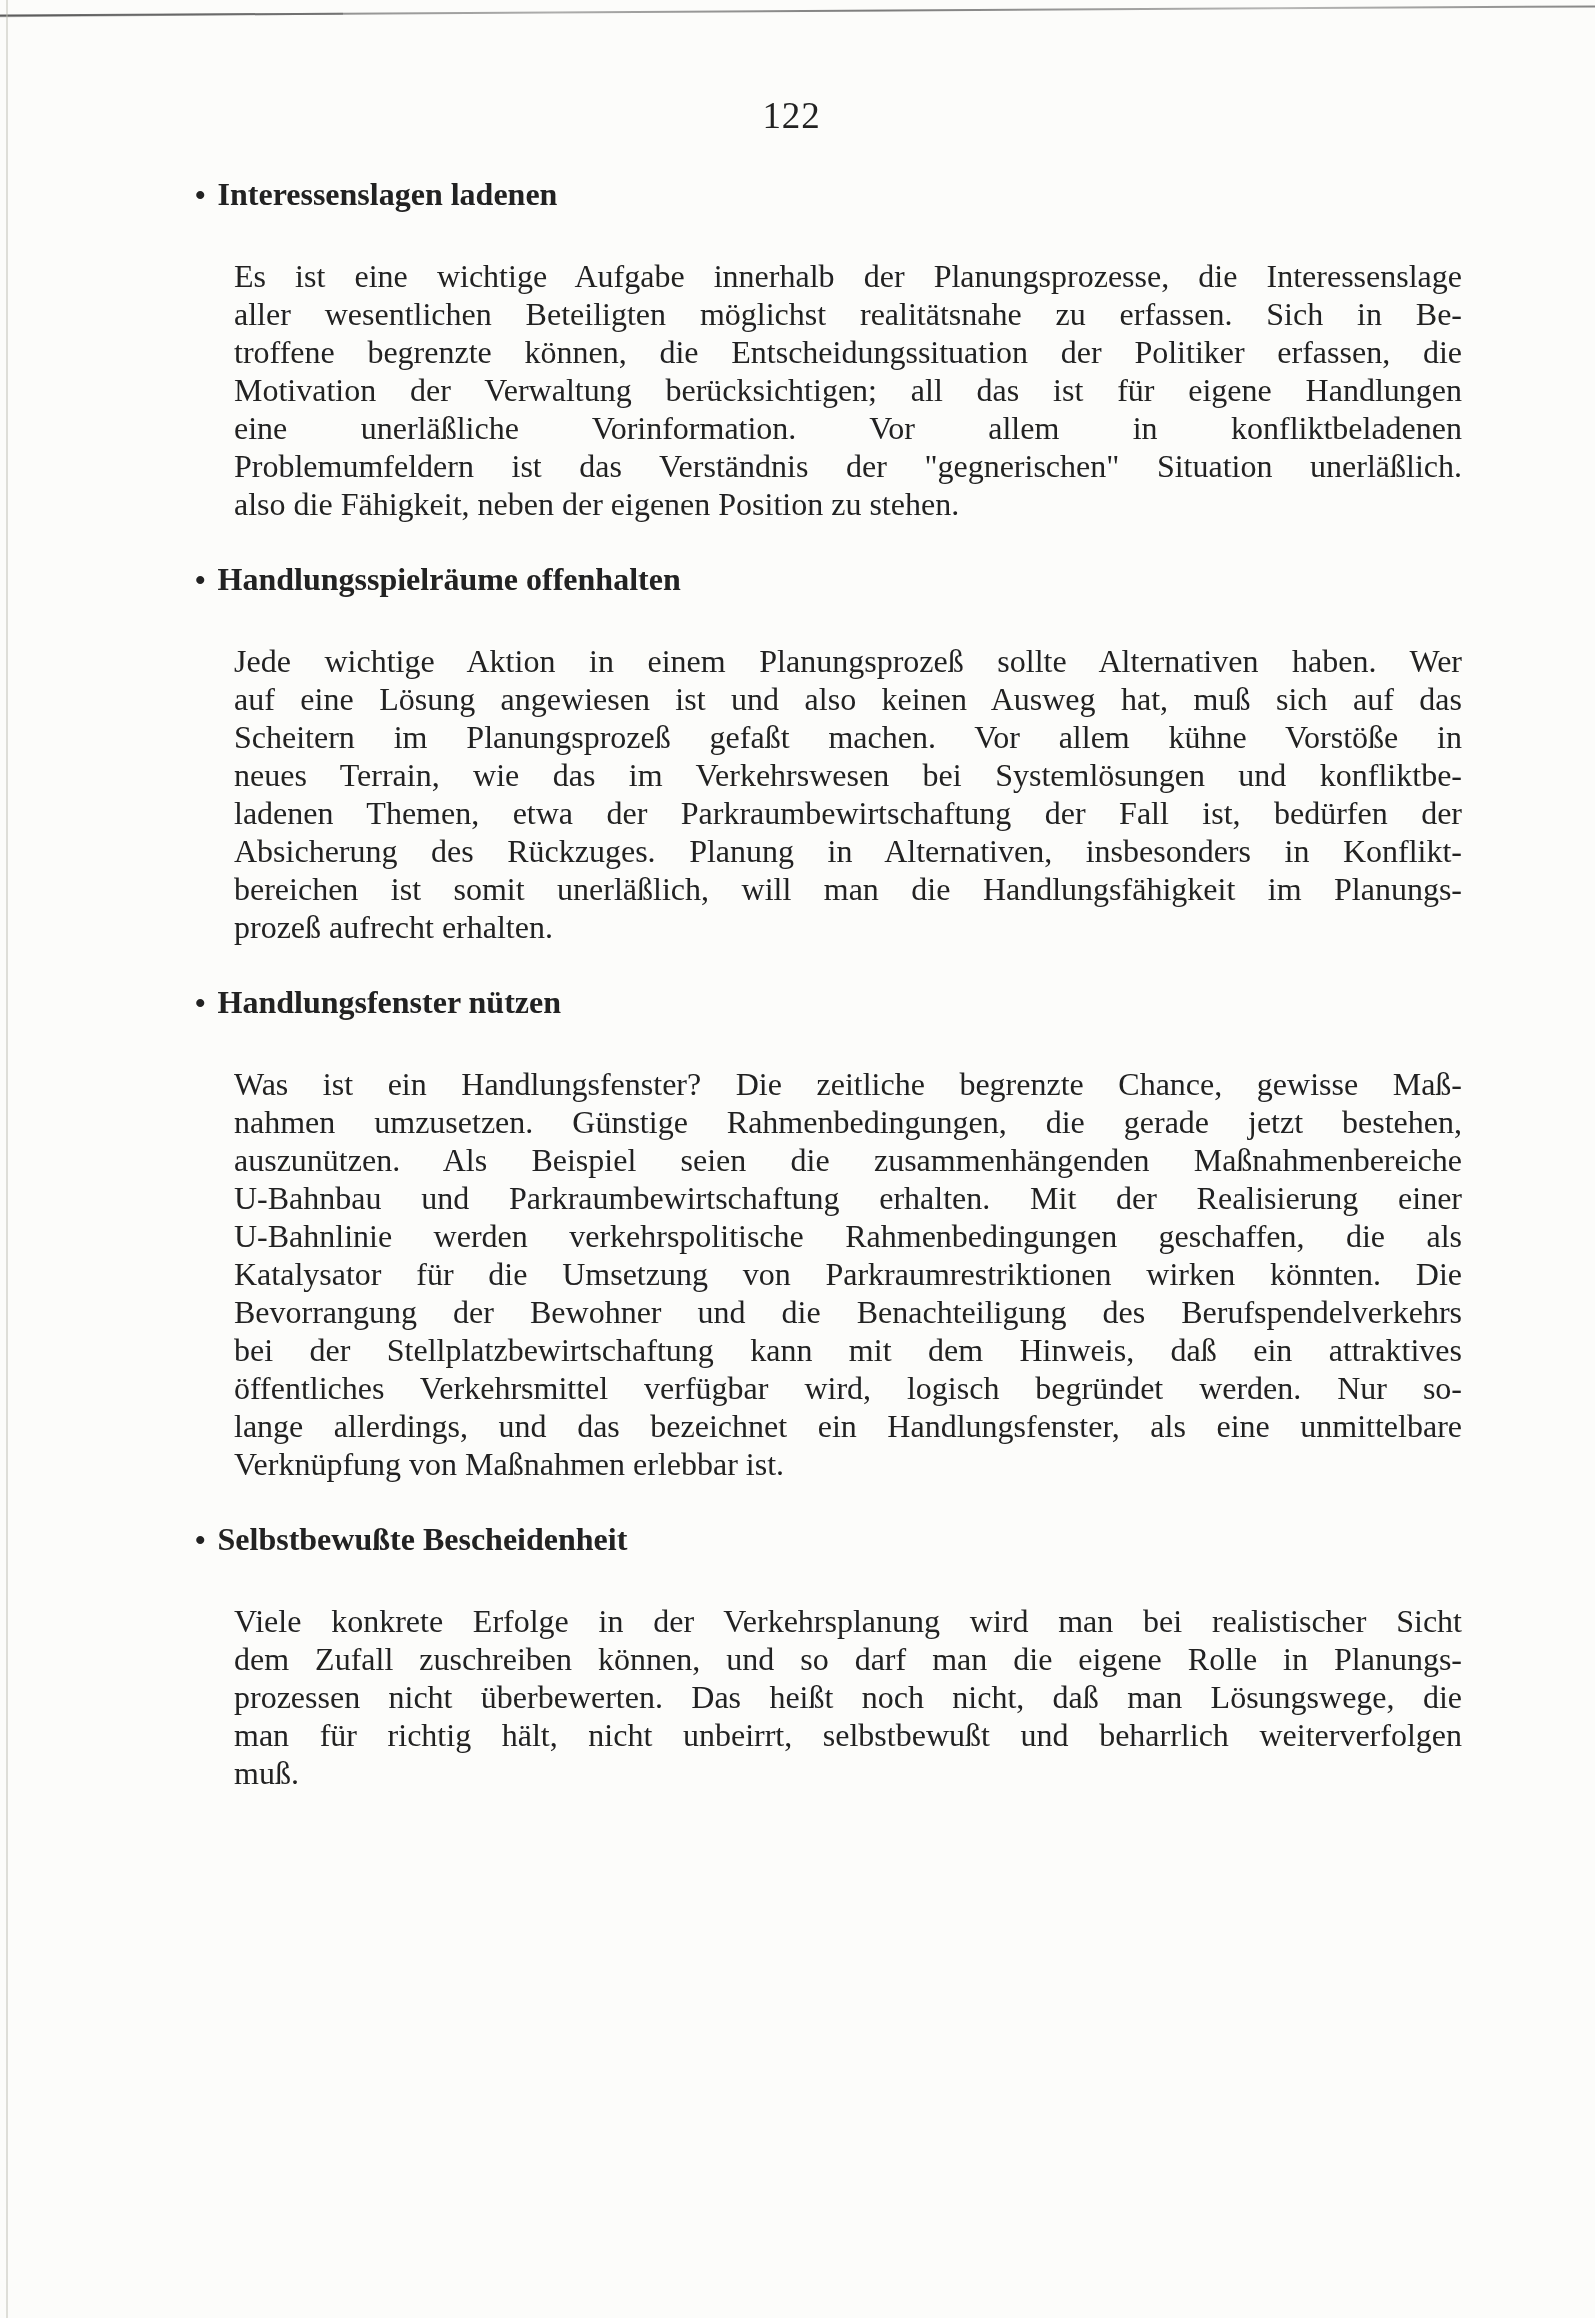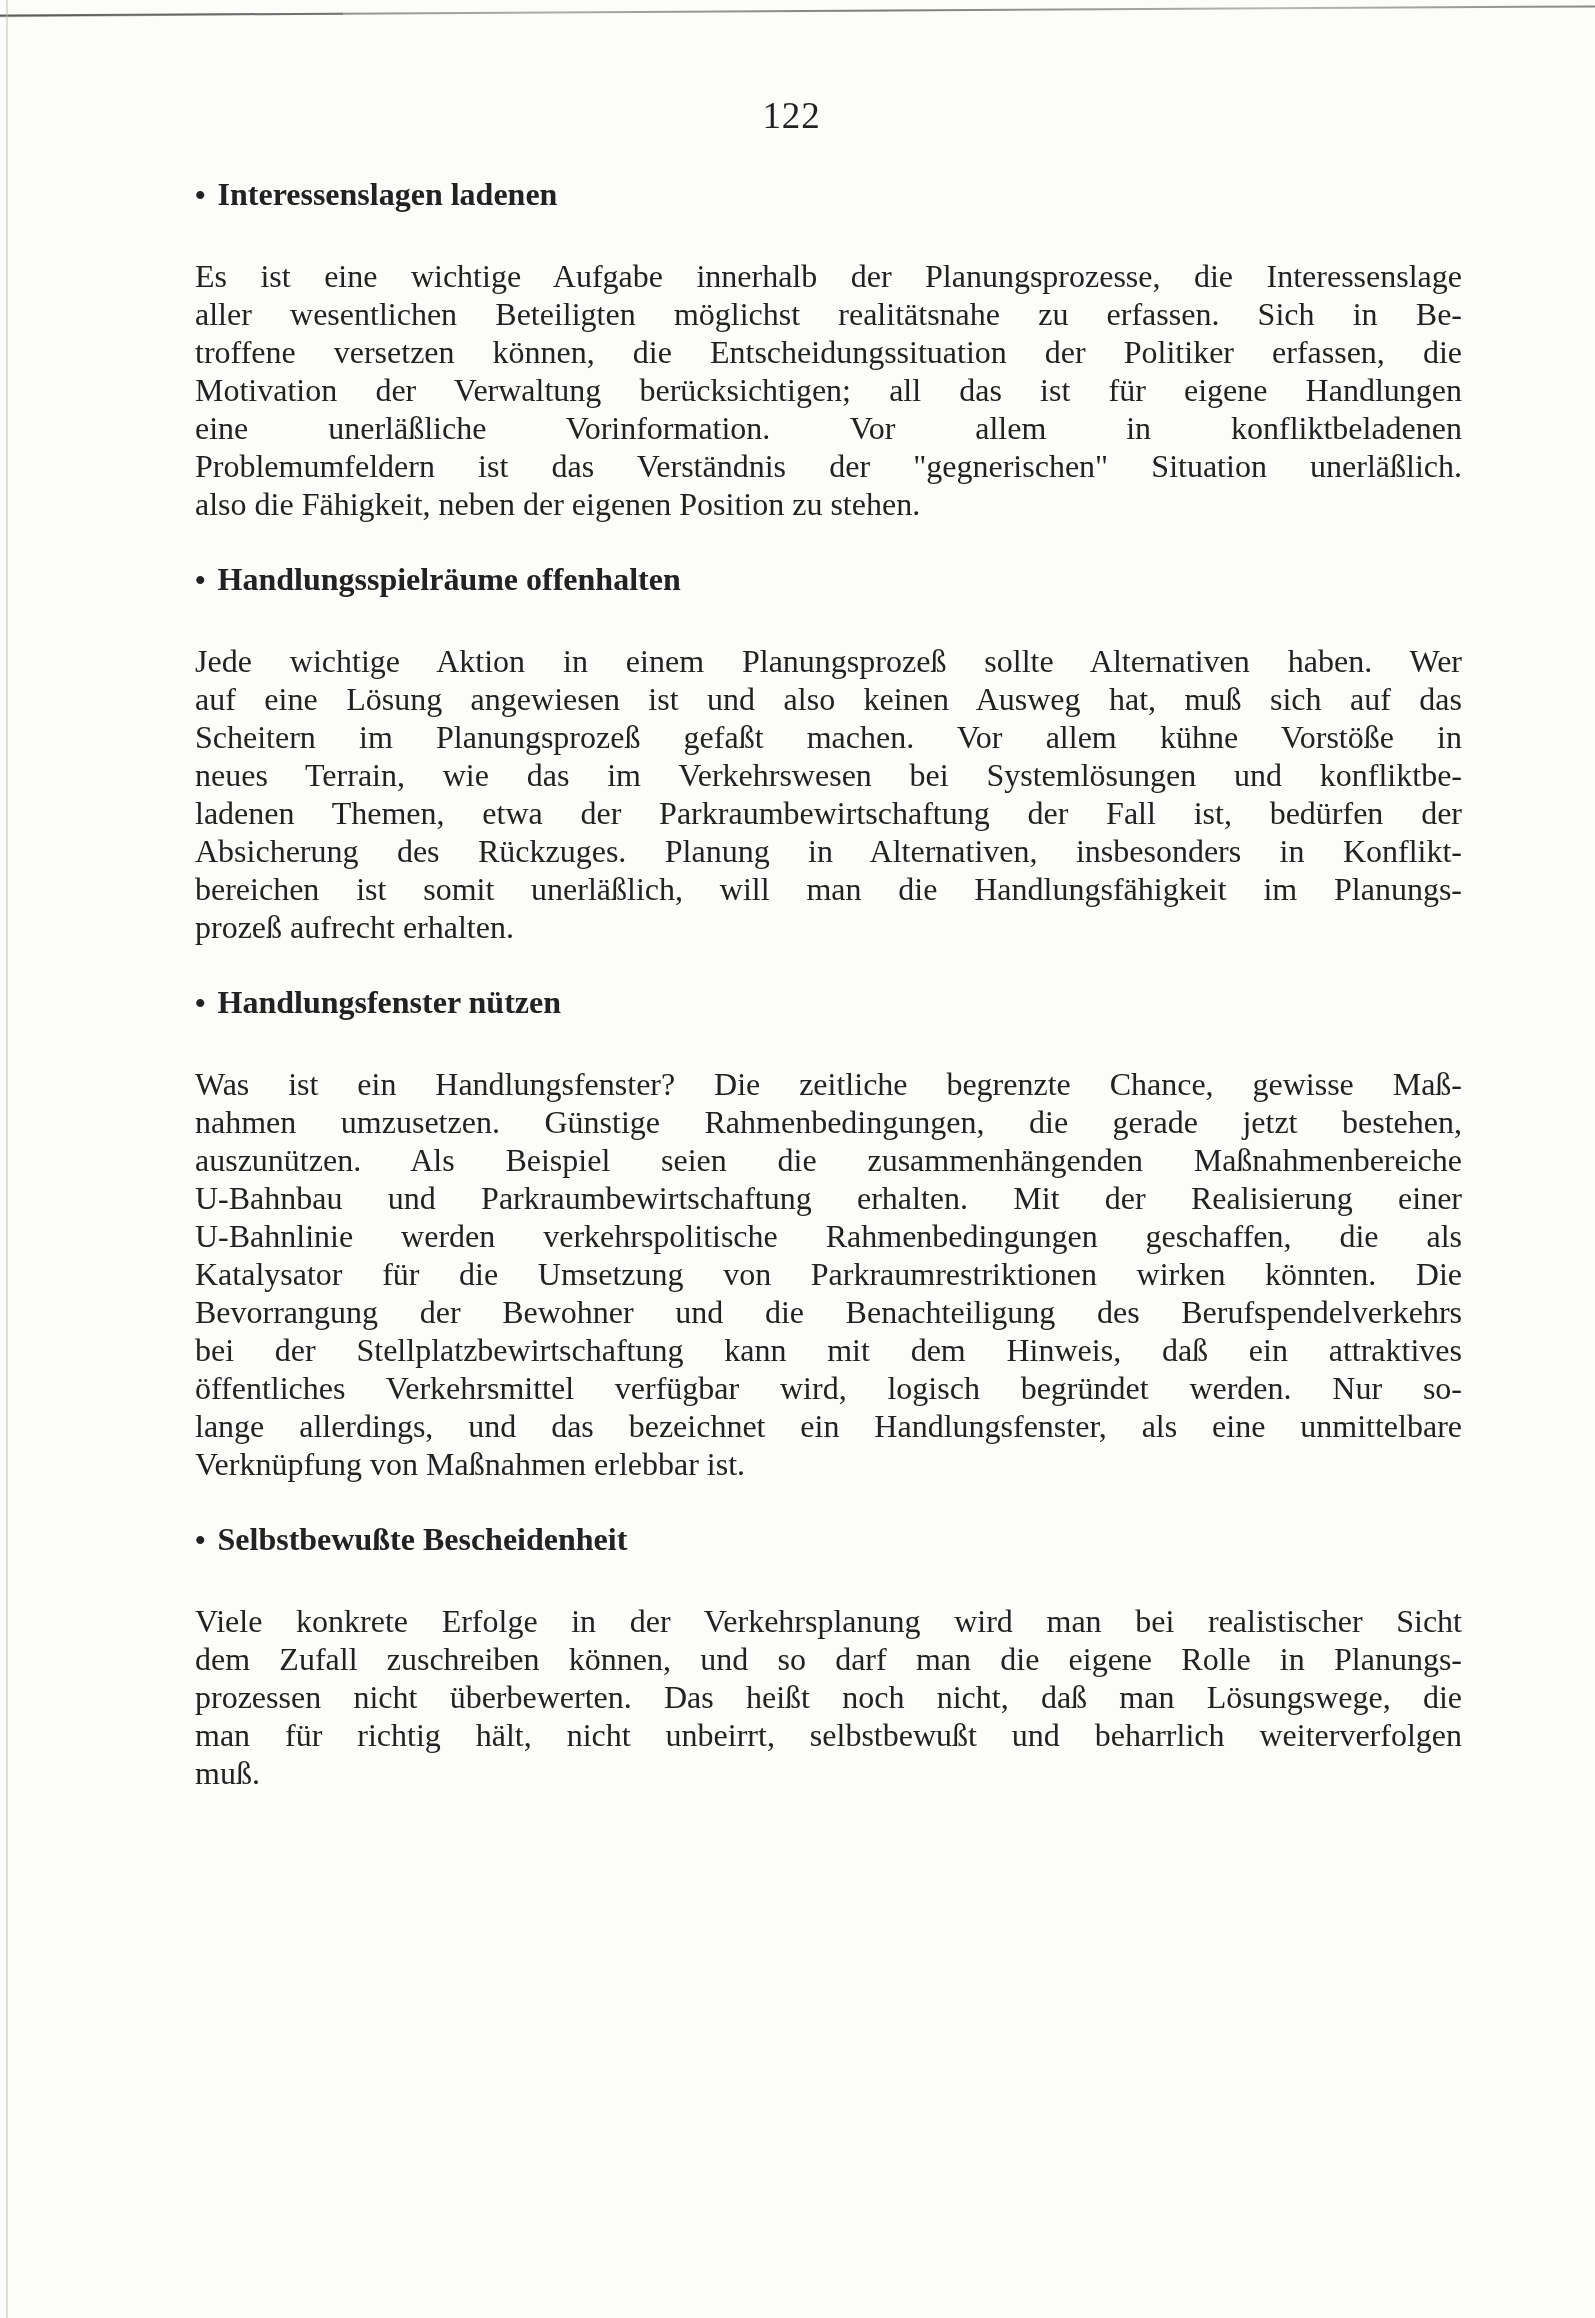--- a/index.html
+++ b/index.html
@@ -86,20 +86,21 @@
   .section-body {
     margin-top: 43px;
     font-size: 32px;
     line-height: 38px;
   }
   .section-body .line {
     text-align: justify;
     text-align-last: justify;
     white-space: normal;
     hyphens: none;
+    margin-left: 39px;
   }
   .section-body .line.last {
     text-align-last: left;
   }
 </style>
 </head>
 <body>
 
 <div class="page">
 
@@ -112,21 +113,21 @@
     <div class="pagenum">122</div>
 
     <div class="section">
       <div class="section-heading">
         <span class="bullet">•</span>
         <span>Interessenslagen ladenen</span>
       </div>
       <div class="section-body">
           <div class="line">Es ist eine wichtige Aufgabe innerhalb der Planungsprozesse, die Interessenslage</div>
           <div class="line">aller wesentlichen Beteiligten möglichst realitätsnahe zu erfassen. Sich in Be-</div>
-          <div class="line">troffene versetzen können, die Entscheidungssituation der Politiker erfassen, die</div>
+          <div class="line">troffene begrenzte können, die Entscheidungssituation der Politiker erfassen, die</div>
           <div class="line">Motivation der Verwaltung berücksichtigen; all das ist für eigene Handlungen</div>
           <div class="line">eine unerläßliche Vorinformation. Vor allem in konfliktbeladenen</div>
           <div class="line">Problemumfeldern ist das Verständnis der "gegnerischen" Situation unerläßlich.</div>
           <div class="line last">also die Fähigkeit, neben der eigenen Position zu stehen.</div>
         </div>
     </div>
 
     <div class="section">
       <div class="section-heading">
         <span class="bullet">•</span>

